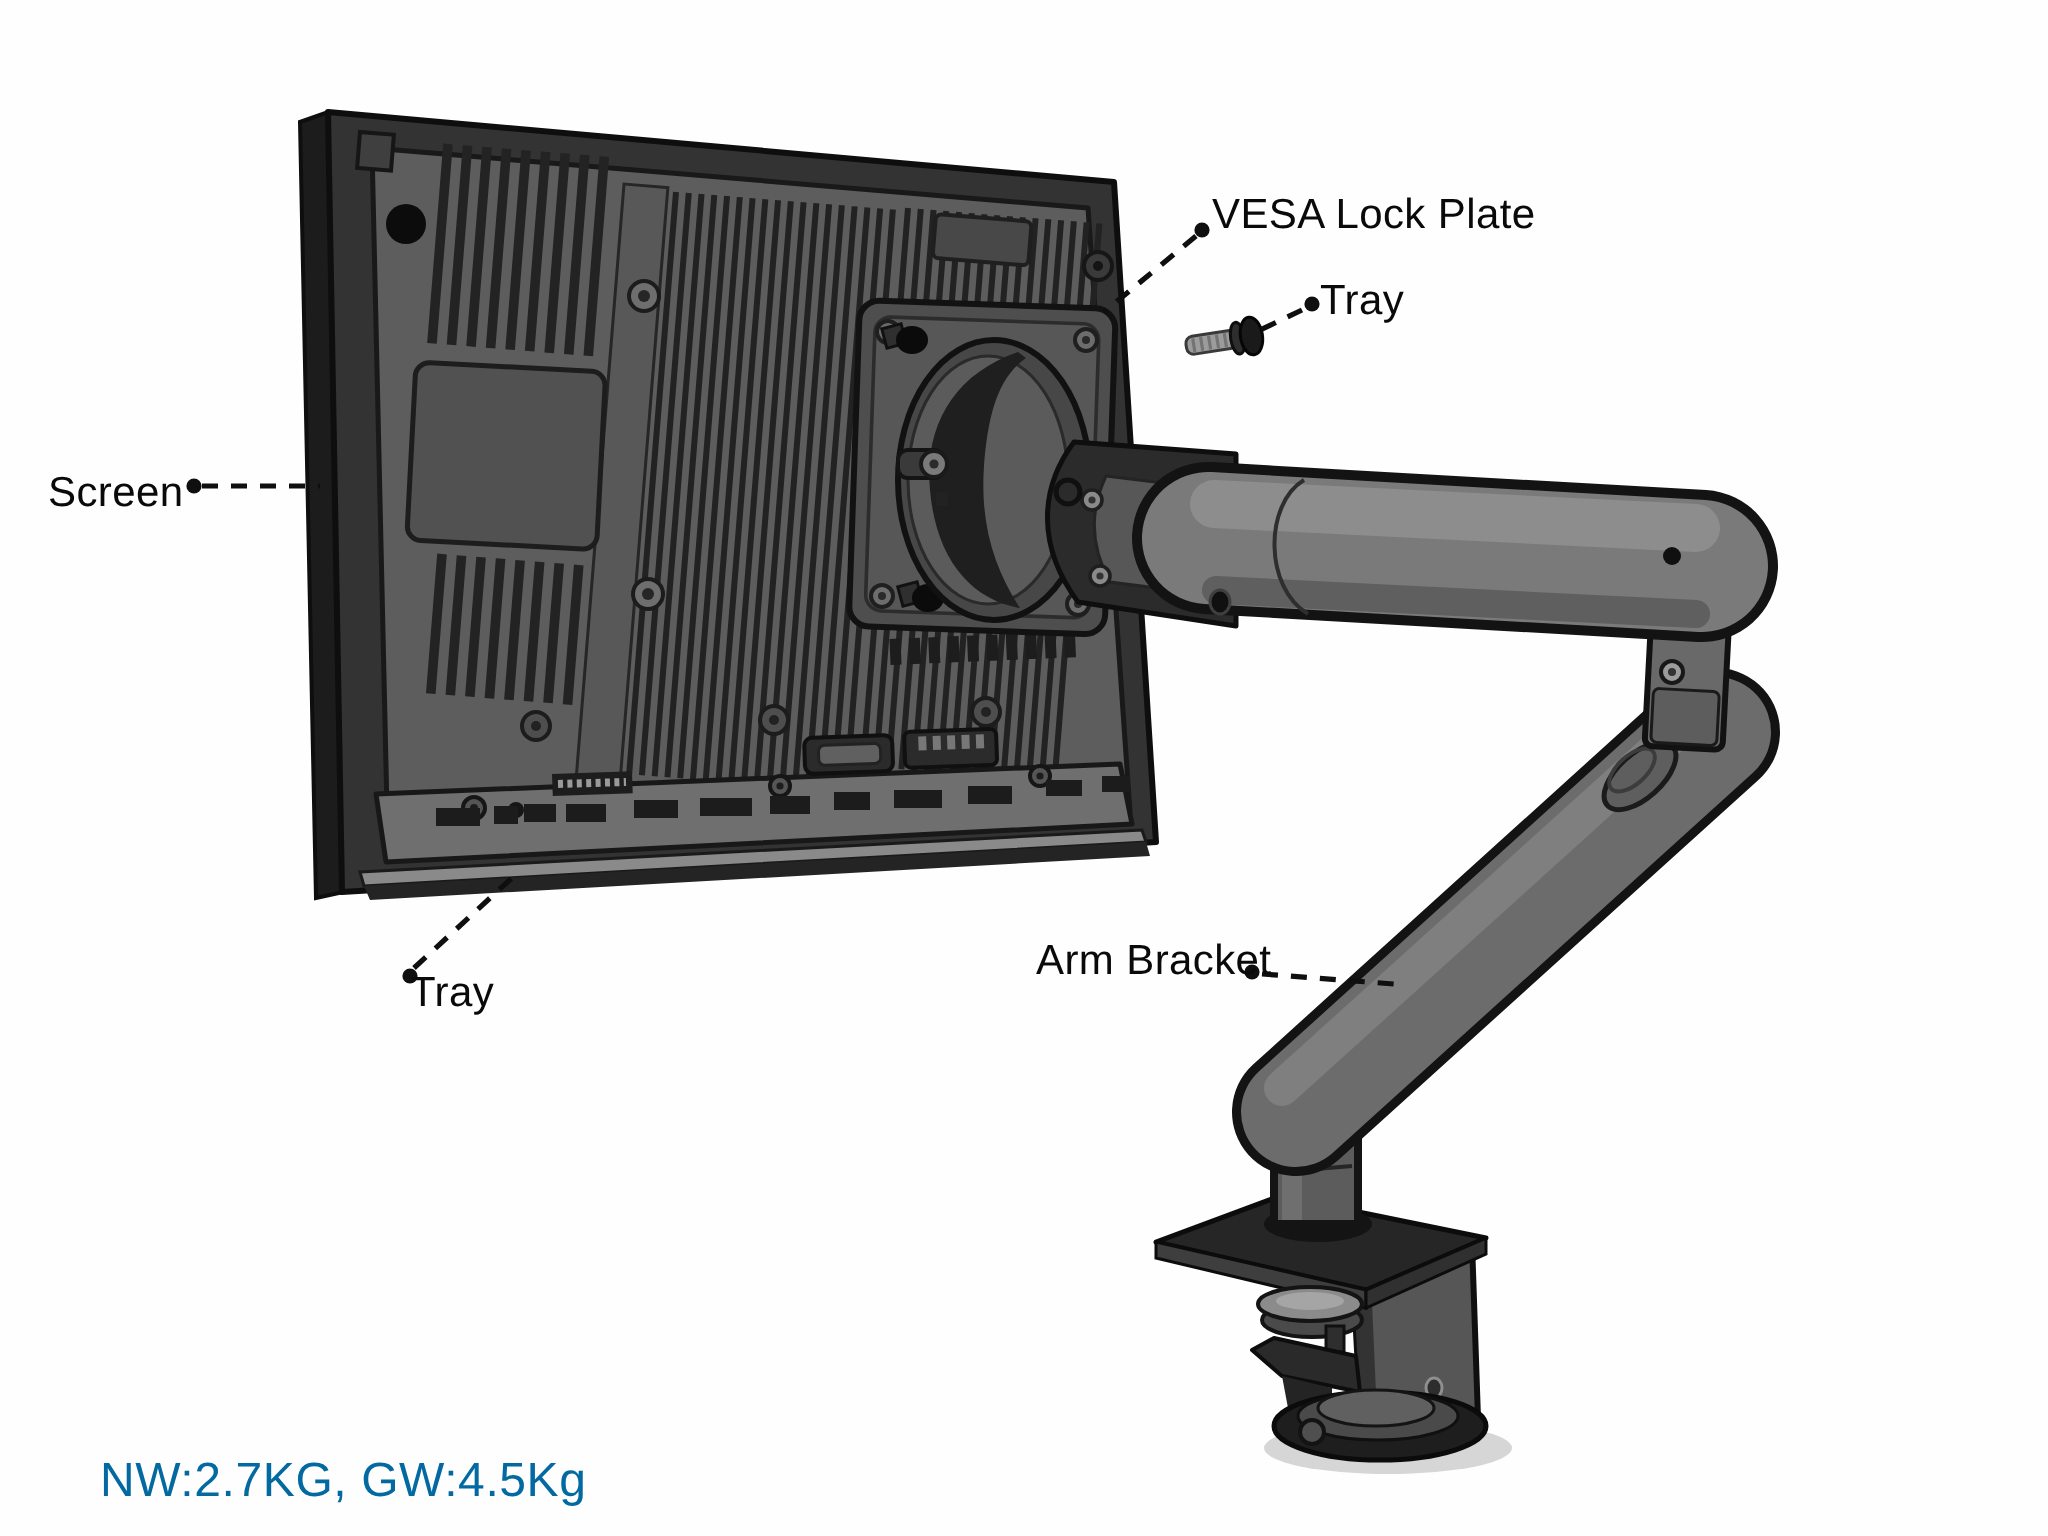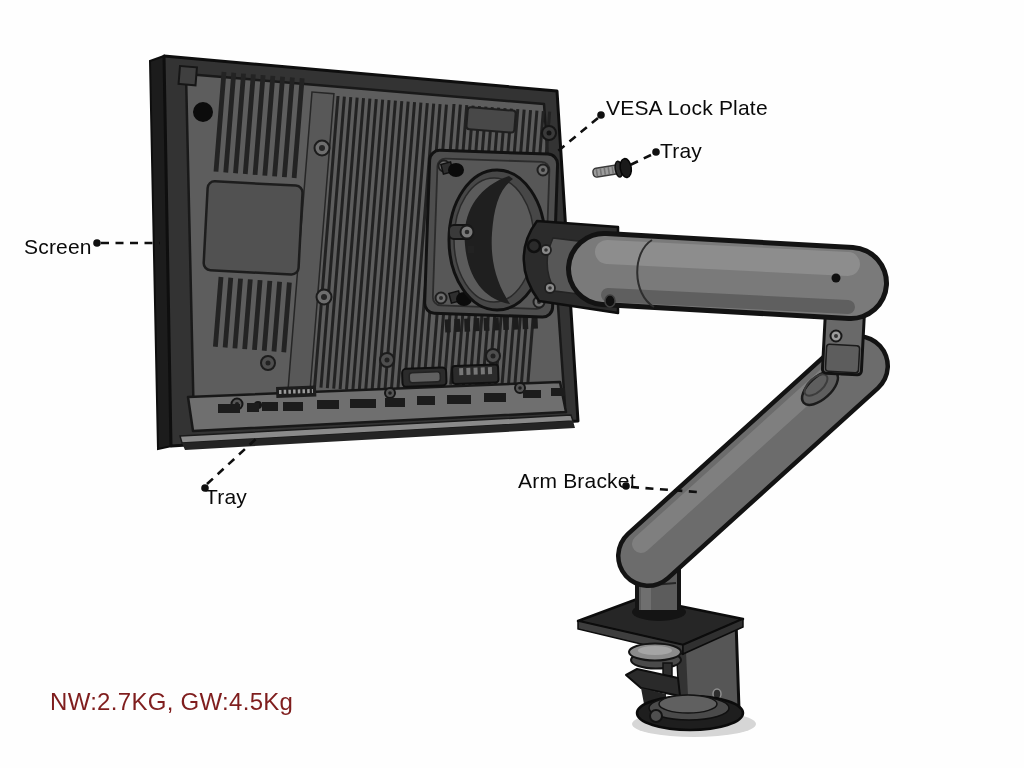--- a/index.html
+++ b/index.html
@@ -6,22 +6,22 @@
   .stage{
     position:relative;width:1024px;height:768px;background:#fefefe;overflow:hidden;
     font-family:"Liberation Sans", sans-serif;
   }
   .stage svg{position:absolute;left:0;top:0;}
   .lbl{
     position:absolute;white-space:nowrap;color:#0a0a0a;
     font:400 21px/1.05 "Liberation Sans", sans-serif;letter-spacing:.2px;
   }
   .note{
-    position:absolute;white-space:nowrap;color:#7f1d1d;
-    font:400 24px/1.05 "Liberation Sans", sans-serif;letter-spacing:.3px;
+    position:absolute;white-space:nowrap;color:#0369a1;
+    font:400 24px/1.05 "Liberation Sans", sans-serif;letter-spacing:.3px;margin-top:39px;
   }
 </style>
 </head>
 <body>
 
 <div class="stage">
 
 <svg width="1024" height="768" viewBox="0 0 1024 768">
 
   <g>

